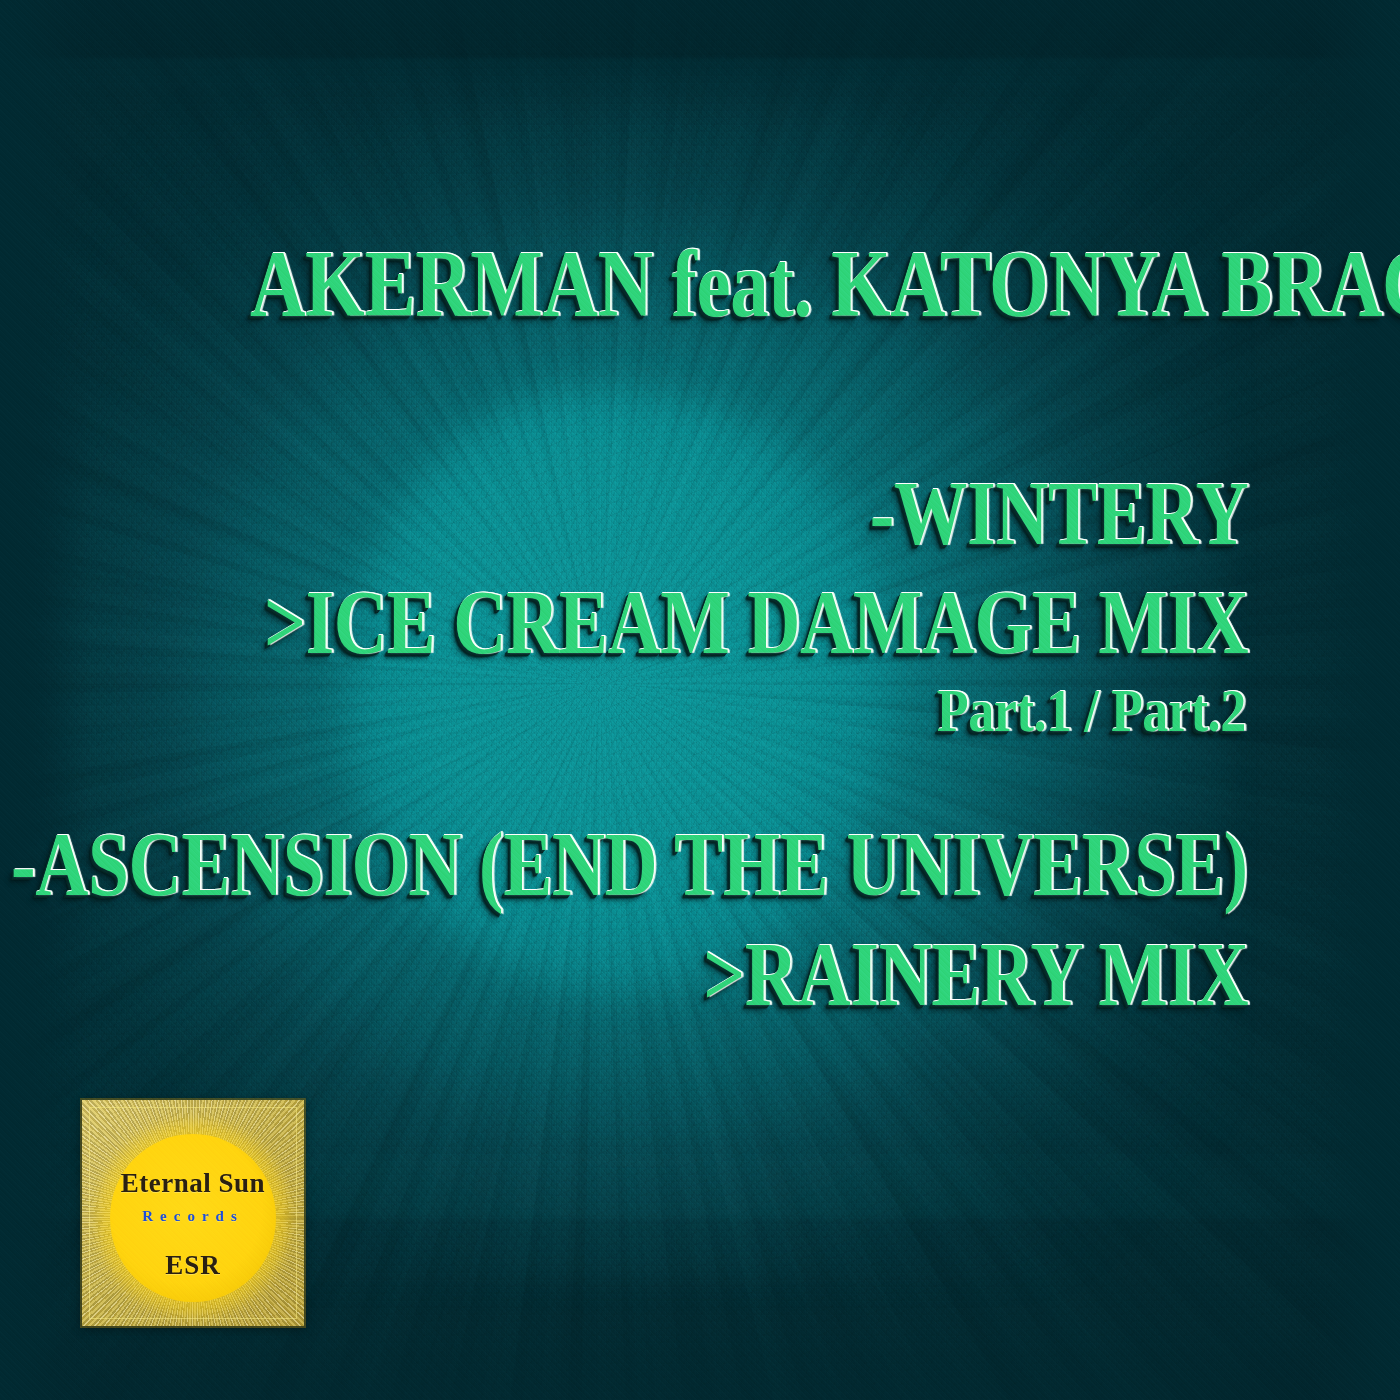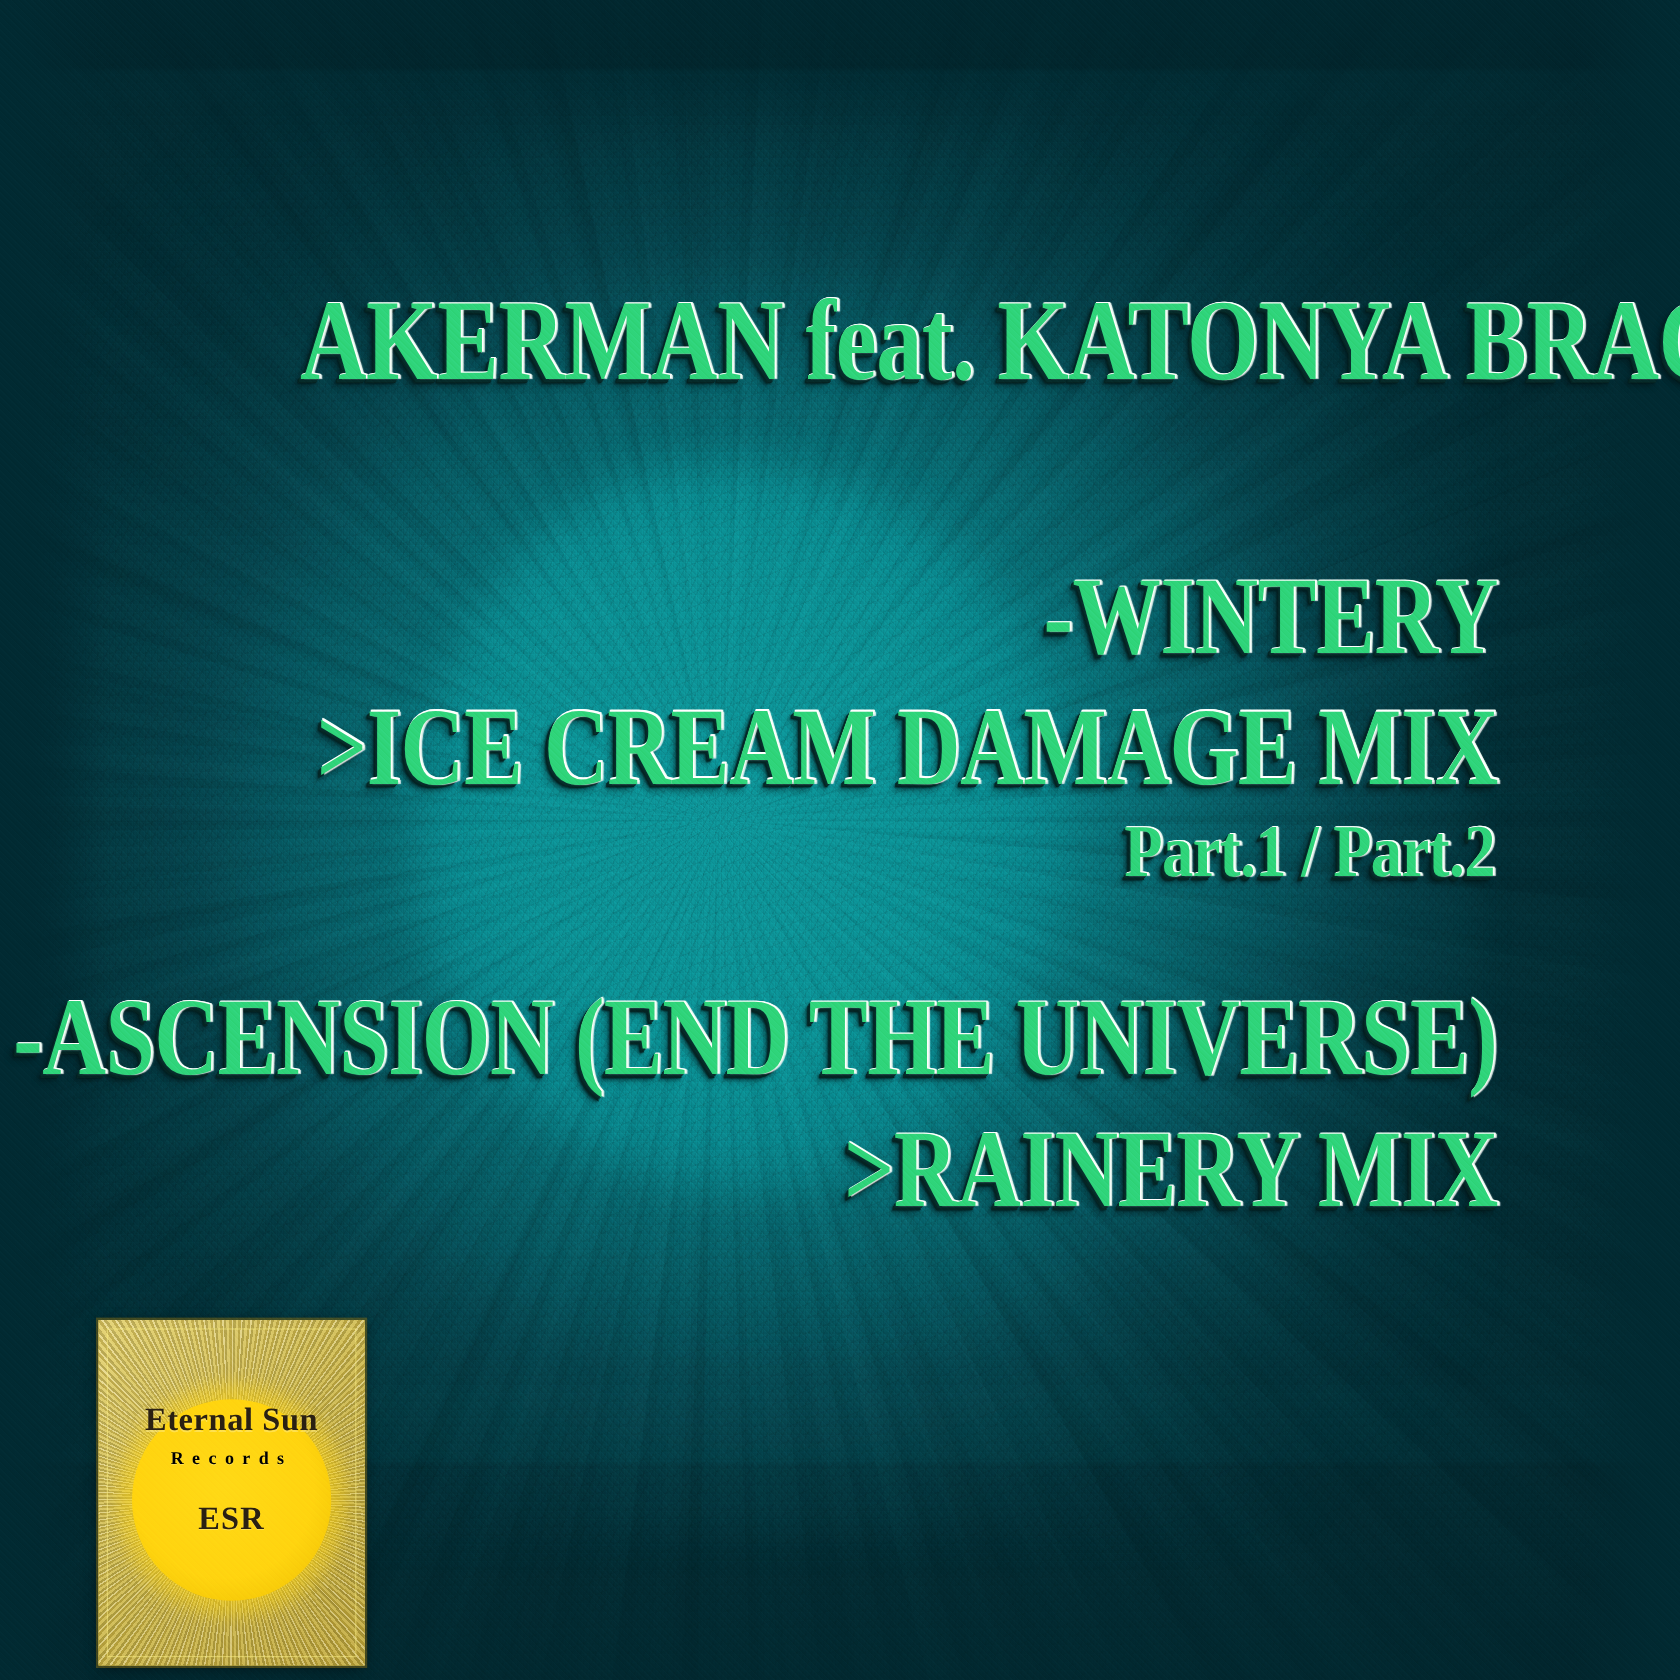--- a/index.html
+++ b/index.html
@@ -176,21 +176,21 @@
   #line-parts    { right: 154px; top: 679px; font-size: 62px;  transform: scaleX(0.84); transform-origin: right top; }
   #line-track2   { right: 152px; top: 818px; font-size: 92px;  transform: scaleX(0.80); transform-origin: right top; }
   #line-track2mix{ right: 152px; top: 928px; font-size: 92px;  transform: scaleX(0.80); transform-origin: right top; }
 
   
   #logo {
     position: absolute;
     left: 82px;
     top: 1100px;
     width: 222px;
-    height: 288px;
+    height: 226px;
     background: #d9c24a;
     box-shadow: 0 0 0 2px rgba(120,104,24,0.55), 0 2px 10px rgba(0,0,0,0.45);
     overflow: hidden;
   }
   .logo-grain {
     position: absolute; inset: 0;
     background:
       repeating-conic-gradient(from 0deg at 50% 52%,
         rgba(255,255,255,0.30) 0deg 0.5deg,
         rgba(0,0,0,0.16) 0.5deg 1.3deg,
@@ -223,21 +223,21 @@
   }
   .logo-text {
     position: absolute;
     left: 0; right: 0;
     text-align: center;
     color: #2a2012;
     font-family: "Liberation Serif", "DejaVu Serif", serif;
     text-shadow: 0 1px 0 rgba(255,240,150,0.45);
   }
   #logo-name    { top: 68px;  font-size: 27px; font-weight: 700; letter-spacing: 0.5px; }
-  #logo-records { top: 108px; font-size: 15px; font-weight: 700; letter-spacing: 7px; color: #000000; }
+  #logo-records { top: 108px; font-size: 15px; font-weight: 700; letter-spacing: 7px; color: #1d4ed8; }
   #logo-esr     { top: 150px; font-size: 27px; font-weight: 700; letter-spacing: 1px; }
 
   
   .top-grain {
     position: absolute; inset: 0;
     pointer-events: none;
     opacity: 0.16;
     mix-blend-mode: overlay;
     background-image:
       repeating-linear-gradient(45deg,

